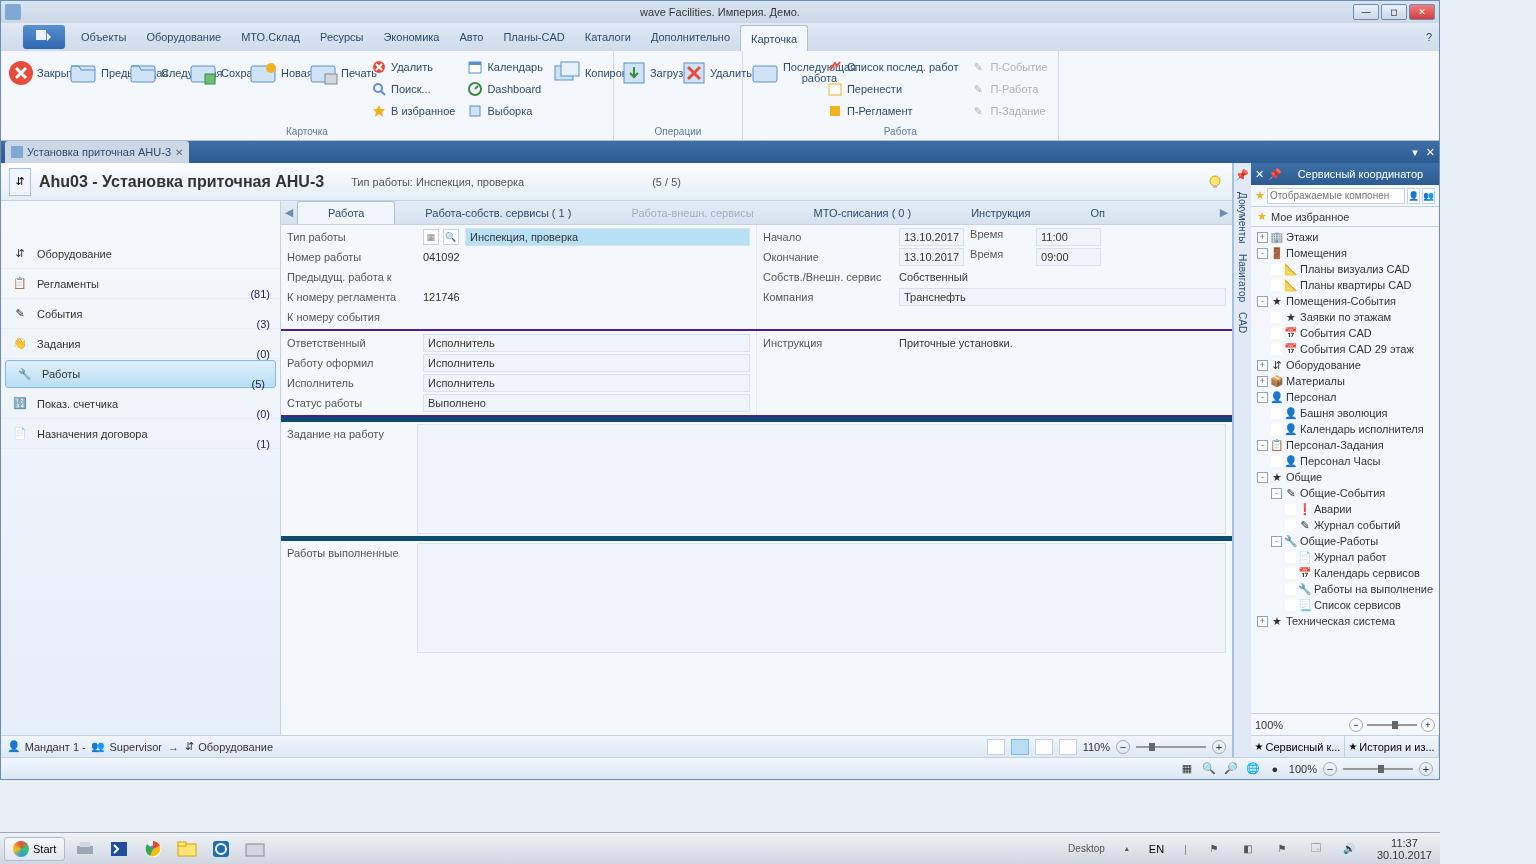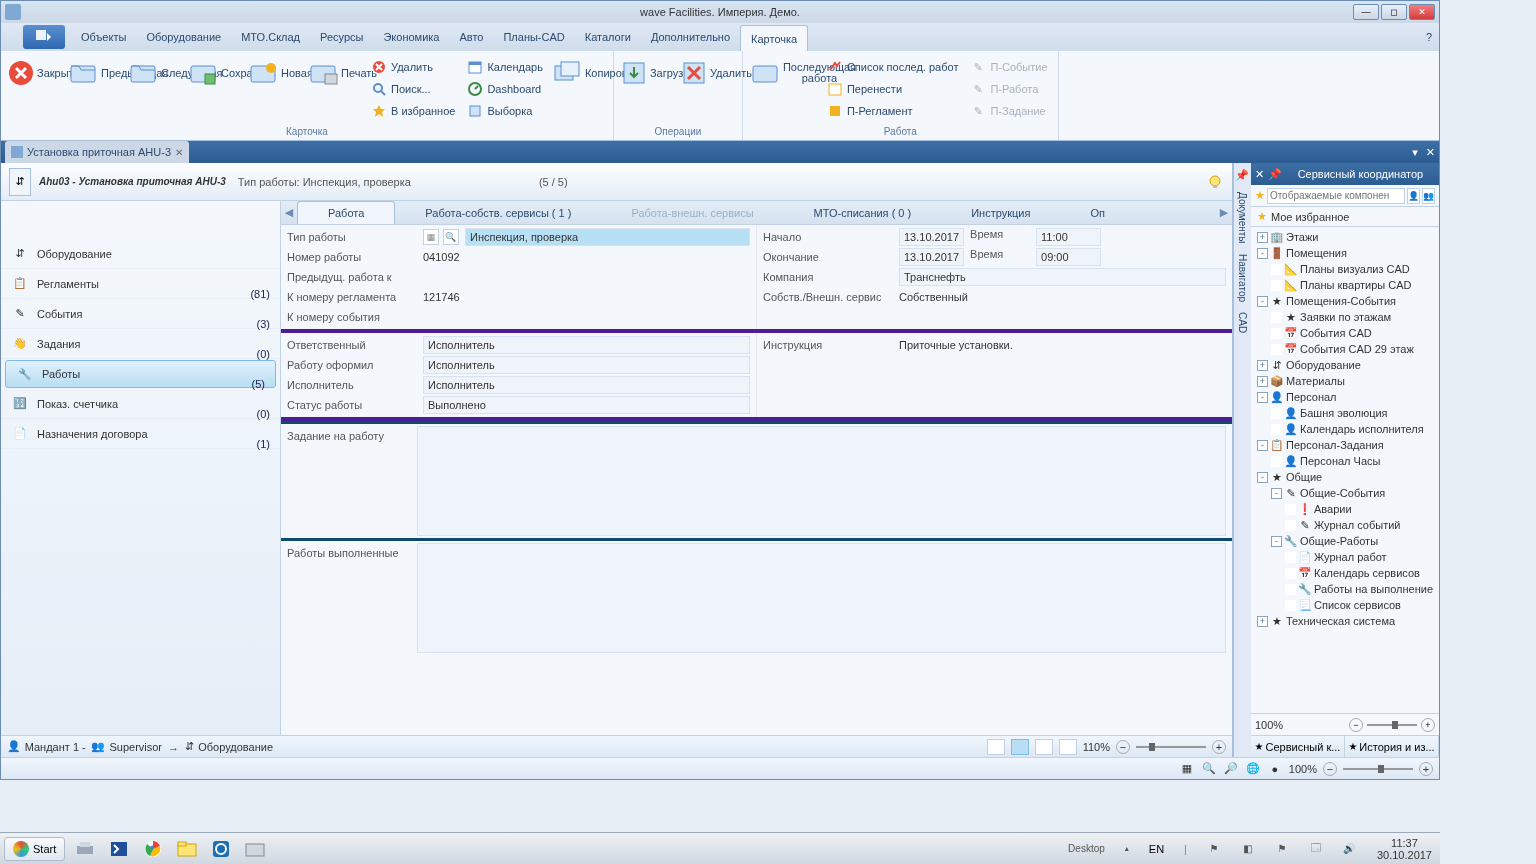--- a/index.html
+++ b/index.html
@@ -36,55 +36,55 @@
 .doc-tab .tico { width: 12px; height: 12px; background: #7fa8d4; }
 .doc-tab .tx { color: #2b4a6e; }
 .doc-tab .cx { color: #666; cursor: pointer; font-size: 10px; }
 .doc-tabs-spacer { flex: 1; }
 .doc-tabs-ctrl { color: #fff; padding: 0 4px; cursor: pointer; }
 
 .workspace { flex: 1; display: flex; background: #e8eef5; min-height: 0; }
 .left-area { flex: 1; display: flex; flex-direction: column; border-right: 1px solid #a6c0de; }
 .card-header { height: 38px; background: linear-gradient(#fcfdff,#e4edf7); border-bottom: 1px solid #c2d2e5; display: flex; align-items: center; padding: 0 8px; gap: 8px; }
 .card-header .hico { width: 22px; height: 28px; border: 1px solid #a6c0de; background: #f0f5fb; display: flex; align-items: center; justify-content: center; }
-.card-header .title { font-weight: bold; color: #333; font-size: 10px; font-style: italic; }
-.card-header .subtitle { color: #555; margin-left: 4px; }
+.card-header .title { font-weight: bold; color: #333; font-size: 16px; }
+.card-header .subtitle { color: #555; margin-left: 19px; }
 .card-header .counter { color: #555; margin-left: 120px; }
 .bulb { margin-left: auto; width: 18px; height: 18px; display: flex; align-items: center; justify-content: center; cursor: pointer; }
 
 .card-body { flex: 1; display: flex; min-height: 0; }
 .sidepanel { width: 280px; background: linear-gradient(#f4f8fc,#e6eef8); border-right: 1px solid #c2d2e5; padding-top: 38px; display: flex; flex-direction: column; }
 .side-item { height: 30px; display: flex; align-items: center; padding: 0 10px; gap: 8px; cursor: pointer; color: #333; border-bottom: 1px solid #e8eef5; }
 .side-item .sico { width: 18px; height: 18px; display: flex; align-items: center; justify-content: center; }
 .side-item .cnt { margin-left: auto; color: #225; margin-top: 20px; }
 .side-item.active { background: linear-gradient(#dff0fb,#b9def3); border: 1px solid #7dbce6; border-radius: 3px; margin: 1px 4px; height: 28px; }
 
 .detail { flex: 1; display: flex; flex-direction: column; background: #f4f8fc; min-height: 0; }
 .dtabs { height: 24px; display: flex; align-items: stretch; background: linear-gradient(#e4edf7,#d6e2f0); border-bottom: 1px solid #c2d2e5; }
 .dtab-nav { width: 16px; display: flex; align-items: center; justify-content: center; color: #6b8db3; cursor: pointer; }
 .dtab { flex: 0 0 auto; padding: 0 30px; display: flex; align-items: center; cursor: pointer; color: #2b4a6e; }
 .dtab.active { background: #f0f6fc; border: 1px solid #a6c0de; border-bottom: none; border-radius: 3px 3px 0 0; }
 .dtab.disabled { color: #9bb0c6; }
 
 .form-area { flex: 1; overflow: auto; display: flex; flex-direction: column; }
-.form-row-group { display: flex; border-bottom: 4px solid #4c1d95; }
+.form-row-group { display: flex; border-bottom: 2px solid #4c1d95; }
 .form-col { flex: 1; padding: 2px 6px; }
 .form-col.left { border-right: 1px solid #e2e9f2; }
 .fr { display: flex; align-items: center; height: 20px; gap: 6px; }
 .fr label { width: 130px; color: #555; }
 .fr .finput { flex: 1; height: 18px; background: #eef4fa; border: 1px solid #d6e2f0; padding: 0 4px; color: #333; display: flex; align-items: center; }
 .fr .finput.hl { background: #b8e0f5; }
 .fr .ftext { flex: 1; color: #333; }
 .fr .ficonpair { display: flex; gap: 4px; }
 .fr .ficonpair span { width: 16px; height: 16px; border: 1px solid #c2d2e5; background: #fff; cursor: pointer; display: flex; align-items: center; justify-content: center; color: #888; font-size: 9px; }
 .sub2 { display: flex; gap: 6px; }
 .sub2 .c1 { width: 70px; }
 .sub2 .c2 { width: 60px; text-align: left; color: #555; }
 .sub2 .c3 { width: 60px; }
-.big-row { border-top: 3px solid #0c4a6e; display: flex; }
+.big-row { border-top: 5px solid #0c4a6e; display: flex; }
 .big-row label { width: 136px; padding: 6px; color: #555; }
 .big-row .area { flex: 1; height: 110px; background: #eef4fa; border: 1px solid #d6e2f0; margin: 2px 6px 2px 0; }
 
 .right-strip { width: 18px; background: #e0e9f5; border-left: 1px solid #a6c0de; display: flex; flex-direction: column; align-items: center; padding-top: 6px; gap: 10px; }
 .right-strip .vtext { writing-mode: vertical-rl; color: #2b4a6e; cursor: pointer; font-size: 10px; }
 
 .rpanel { width: 188px; display: flex; flex-direction: column; background: #f4f8fc; }
 .rpanel-hdr { height: 22px; background: linear-gradient(#3d6fa6,#2b5b91); display: flex; align-items: center; padding: 0 4px; gap: 4px; color: #fff; }
 .rpanel-hdr .hx { cursor: pointer; }
 .rpanel-hdr .ht { flex: 1; text-align: center; }
@@ -481,26 +481,26 @@
                   </div>
                 <div class="fr">
                     <label>Окончание</label>
                   <div class="sub2">
                       <div class="finput c1">13.10.2017</div>
                   <div class="c2">Время</div>
                   <div class="finput c3">09:00</div>
                     </div>
                   </div>
                 <div class="fr">
+                    <label>Собств./Внешн. сервис</label>
+                    <div class="ftext">Собственный</div>
+                  </div>
+                <div class="fr">
                     <label>Компания</label>
                     <div class="finput">Транснефть</div>
-                  </div>
-                <div class="fr">
-                    <label>Собств./Внешн. сервис</label>
-                    <div class="ftext">Собственный</div>
                   </div>
               </div>
             </div>
             <div class="form-row-group">
               <div class="form-col left">
                 <div class="fr">
                     <label>Ответственный</label>
                     <div class="finput">Исполнитель</div>
                   </div>
                 <div class="fr">

